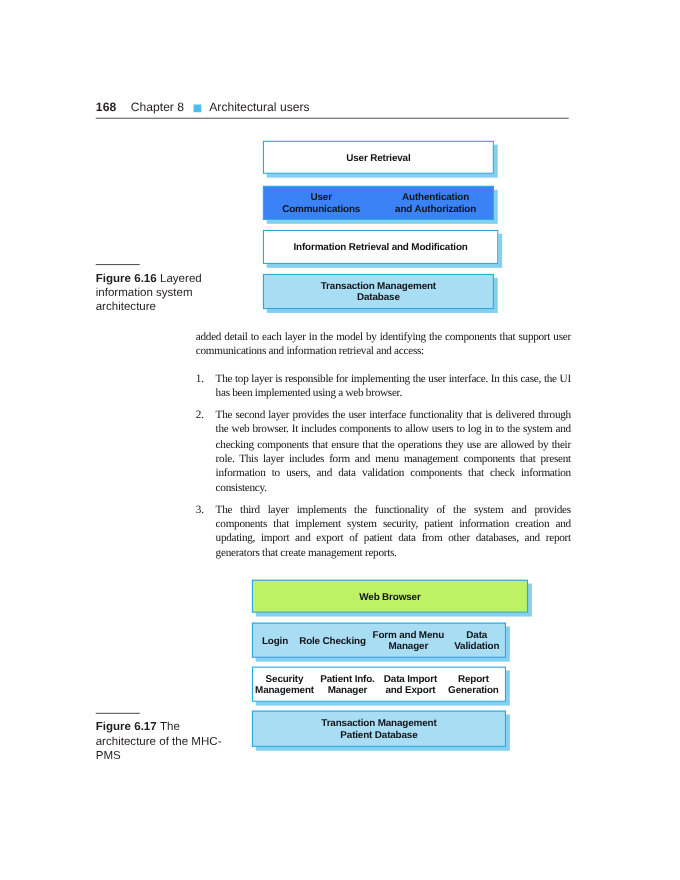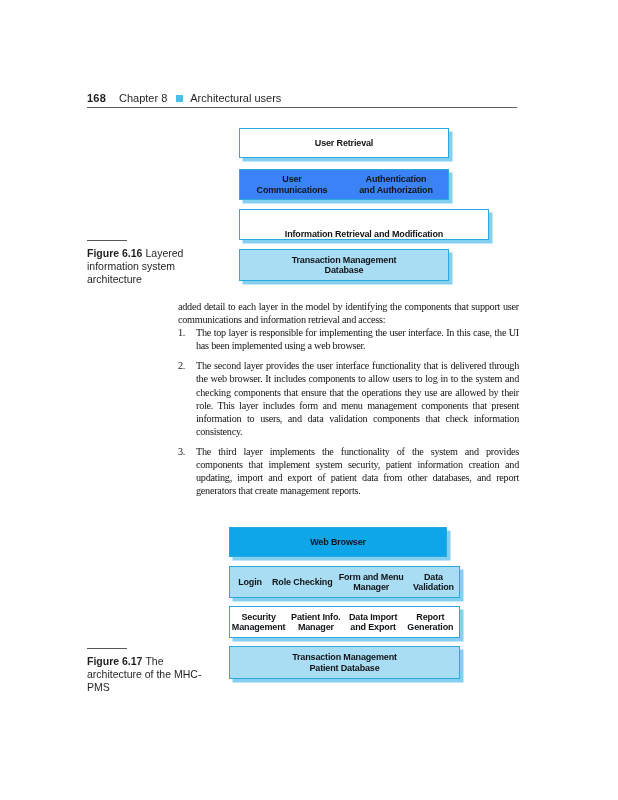--- a/index.html
+++ b/index.html
@@ -24,21 +24,21 @@
 
   
   .caption { position:absolute; left:87px; width:126px; font-size:10.5px; line-height:13px; color:#231f20; }
   .caption .rule { width:40px; height:1px; background:#58595b; margin-bottom:6px; }
   .cap-label { font-weight:bold; margin-right:3px; }
 
   
   .bodytext { position:absolute; left:178px; top:300px; width:341px;
               font-family:"Liberation Serif", serif; font-size:10.2px; line-height:13.1px;
               letter-spacing:-0.25px; text-align:justify; color:#141414; }
-  .intro { margin-bottom:0; }
+  .intro { margin-bottom:12px; }
   .li { display:flex; margin-bottom:7px; }
   .li .num { flex:0 0 18px; }
   .li .txt { flex:1; text-align:justify; }
 </style>
 </head>
 <body>
 
 <div class="header-row">
   <span class="pagenum">168</span>
   <span class="chapter">Chapter 8</span>
@@ -49,21 +49,21 @@
 
 <div class="layer white" style="left: 239px; top: 128px; width: 210px; height: 30px; border-color: rgb(43, 169, 222); box-shadow: rgb(133, 208, 241) 3.5px 3.5px 0px; background: rgb(255, 255, 255);">
   <span class="cell">User Retrieval</span>
 </div>
 <div class="layer blue" style="left: 239px; top: 169px; width: 210px; height: 31px; border-color: rgb(43, 169, 222); box-shadow: rgb(133, 208, 241) 3.5px 3.5px 0px; background: #3b82f6;">
   <span class="cell">User
 Communications</span>
   <span class="cell">Authentication
 and Authorization</span>
 </div>
-<div class="layer white" style="left: 239px; top: 209px; width: 250px; height: 31px; border-color: rgb(43, 169, 222); box-shadow: rgb(133, 208, 241) 3.5px 3.5px 0px; background: rgb(255, 255, 255); align-items: flex-end;">
+<div class="layer white" style="left: 239px; top: 209px; width: 214px; height: 31px; border-color: rgb(43, 169, 222); box-shadow: rgb(133, 208, 241) 3.5px 3.5px 0px; background: rgb(255, 255, 255);">
   <span class="cell">Information Retrieval and Modification</span>
 </div>
 <div class="layer blue" style="left: 239px; top: 249px; width: 210px; height: 32px; border-color: rgb(43, 169, 222); box-shadow: rgb(133, 208, 241) 3.5px 3.5px 0px; background: rgb(169, 221, 244);">
   <span class="cell">Transaction Management
 Database</span>
 </div>
 
 <div class="caption" style="top:240px;">
   <div class="rule"></div>
   <span class="cap-label">Figure 6.16</span><span>Layered information system architecture</span>
@@ -78,21 +78,21 @@
   <div class="li">
     <span class="num">2.</span>
     <span class="txt">The second layer provides the user interface functionality that is delivered through the web browser. It includes components to allow users to log in to the system and checking components that ensure that the operations they use are allowed by their role. This layer includes form and menu management components that present information to users, and data validation components that check information consistency.</span>
   </div>
   <div class="li">
     <span class="num">3.</span>
     <span class="txt">The third layer implements the functionality of the system and provides components that implement system security, patient information creation and updating, import and export of patient data from other databases, and report generators that create management reports.</span>
   </div>
 </div>
 
-<div class="layer white" style="left: 229px; top: 527px; width: 218px; height: 30px; border-color: rgb(43, 169, 222); box-shadow: rgb(133, 208, 241) 3.5px 3.5px 0px; background: #0ea5e9;">
+<div class="layer white" style="left: 229px; top: 527px; width: 251px; height: 30px; border-color: rgb(43, 169, 222); box-shadow: rgb(133, 208, 241) 3.5px 3.5px 0px; background: #bef264;">
   <span class="cell">Web Browser</span>
 </div>
 <div class="layer blue" style="left: 229px; top: 566px; width: 231px; height: 32px; border-color: rgb(43, 169, 222); box-shadow: rgb(133, 208, 241) 3.5px 3.5px 0px; background: rgb(169, 221, 244);">
   <span class="cell f1">Login</span>
   <span class="cell f2">Role Checking</span>
   <span class="cell f3">Form and Menu
 Manager</span>
   <span class="cell f4">Data
 Validation</span>
 </div>

